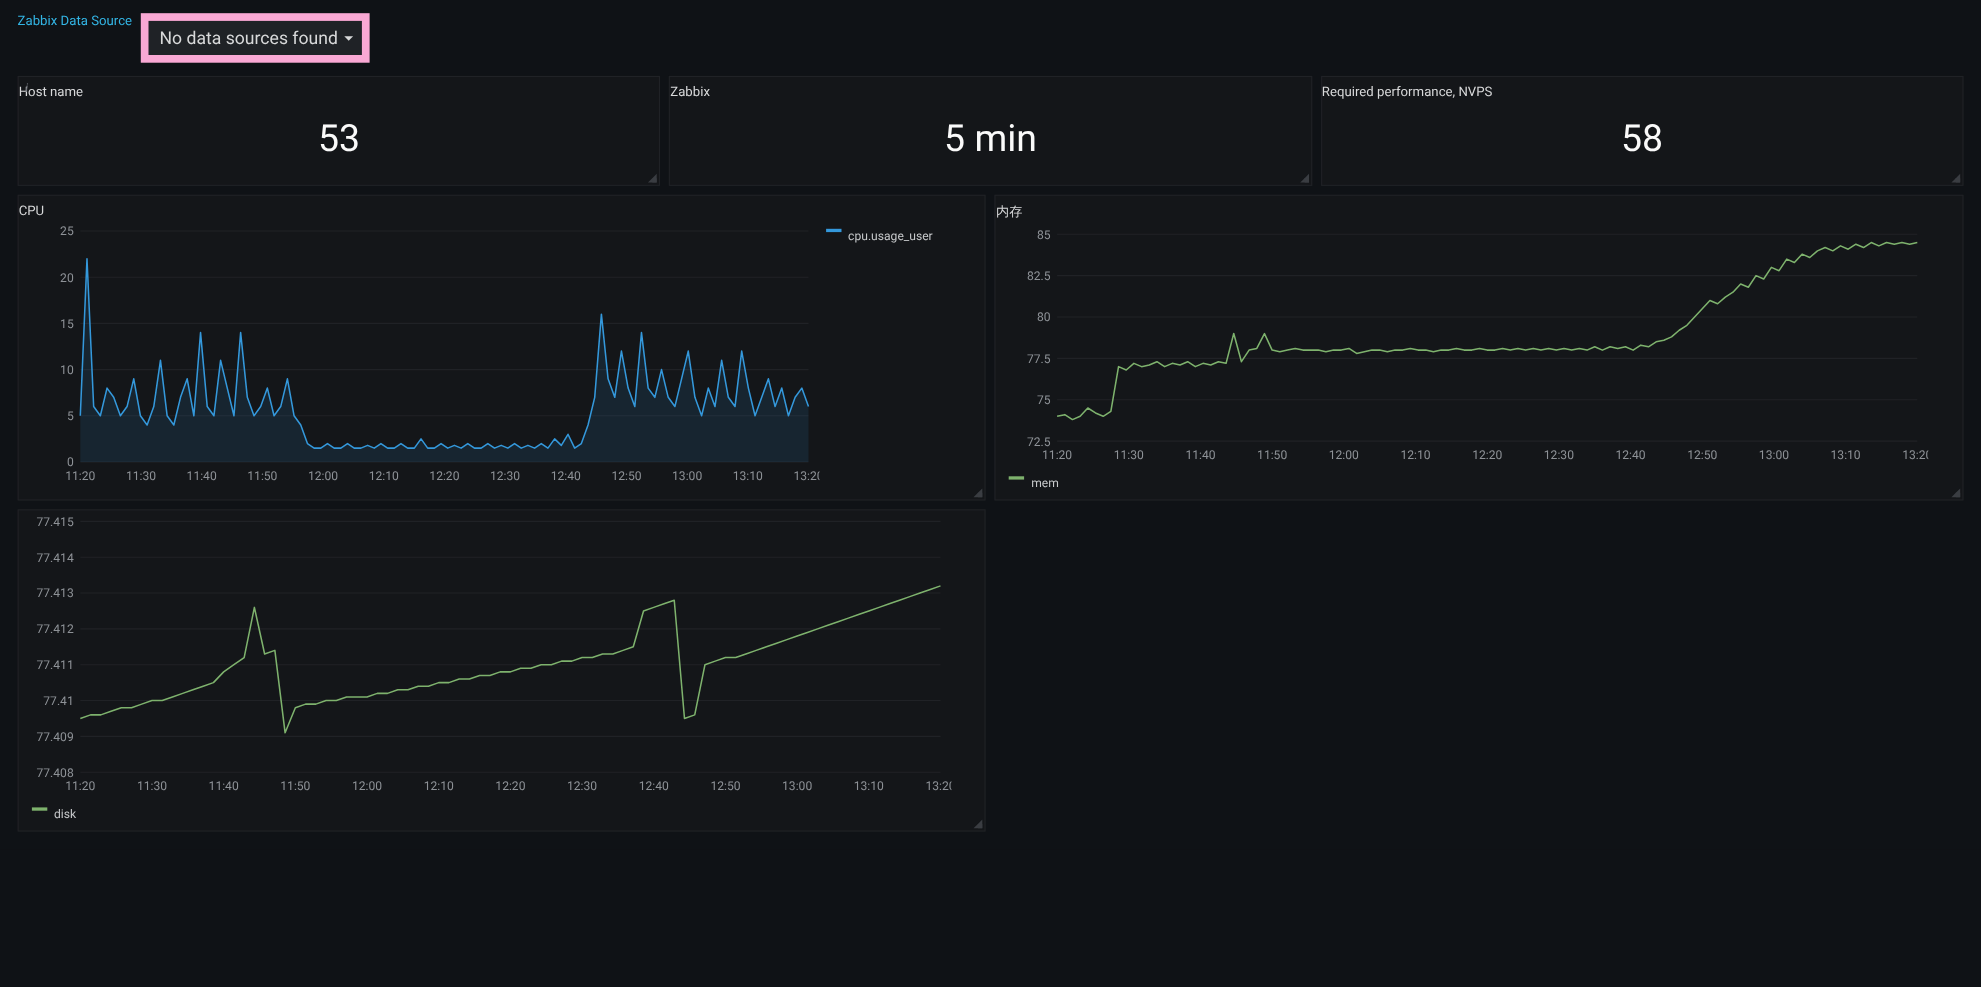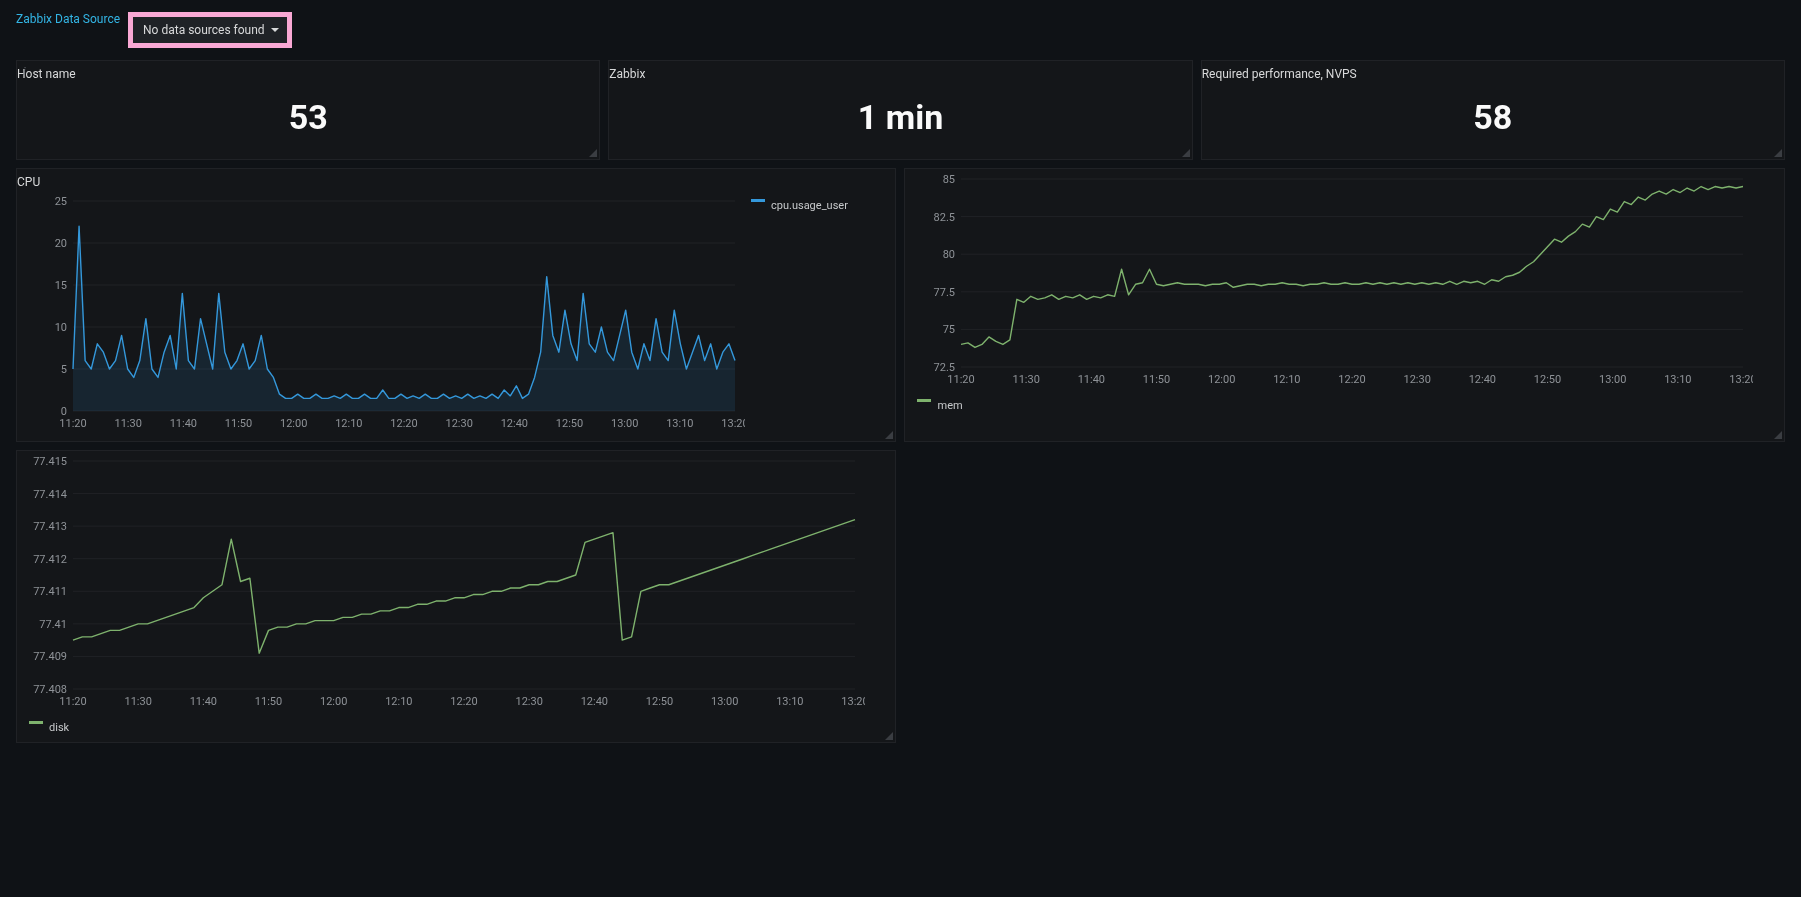--- a/index.html
+++ b/index.html
@@ -1,24 +1,24 @@
 <!DOCTYPE html>
 <html><head>
 <meta charset="utf-8">
 <style>
   html,body{margin:0;padding:0;background:#0f1216;color:#d8d9da;font-family:Roboto,Helvetica,Arial,sans-serif;font-size:12px}
   *{box-sizing:border-box}
   .toolbar{display:flex;align-items:flex-start;padding:12px 16px;gap:8px}
   .tb-label{color:#33b5e5;font-size:12px}
-  .tb-select{background:#1f2226;border:5px solid #f9a8d4;color:#d8d9da;padding:6px 22px 6px 10px;font-size:12px;position:relative;cursor:pointer}
+  .tb-select{background:#1f2226;border:7px solid #f9a8d4;color:#d8d9da;padding:6px 22px 6px 10px;font-size:16px;position:relative;cursor:pointer}
   .tb-select::after{content:"";position:absolute;right:8px;top:50%;margin-top:-2px;border:4px solid transparent;border-top-color:#d8d9da}
   .grid{display:grid;grid-template-columns:repeat(6,1fr);gap:8px;padding:0 16px 16px 16px}
   .panel{background:#141619;border:1px solid #202226;position:relative}
   .panel-title{text-align:left;color:#d8d9da;font-size:12px;padding:6px 0 2px 0}
-  .stat{font-size:34px;font-weight:700;text-align:center;color:#fafafa;padding:14px 0 22px 0}
+  .stat{font-size:34px;font-weight:400;text-align:center;color:#fafafa;padding:14px 0 22px 0}
   .info-icon{position:absolute;top:4px;left:6px;color:#6e7279;font-size:11px;font-style:italic}
   .resize{position:absolute;right:2px;bottom:2px;width:8px;height:8px;cursor:nwse-resize}
   .resize::before{content:"";position:absolute;right:0;bottom:0;border:4px solid transparent;border-right-color:#3a3d42;border-bottom-color:#3a3d42}
   .p-stat{grid-column:span 2}
   .p-half{grid-column:span 3}
   .chart-wrap{display:flex;padding:4px 8px 8px 8px}
   .chart-svg{display:block}
   .legend-right{display:flex;flex-direction:column;padding:4px 6px;font-size:11px;color:#c7c9cb}
   .legend-below{display:flex;gap:12px;padding:2px 12px 8px 12px;font-size:11px;color:#c7c9cb}
   .legend-item{display:flex;align-items:flex-start;gap:6px}
@@ -39,21 +39,21 @@
 
   <div class="panel p-stat">
     <span class="info-icon">i</span>
     <div class="panel-title">Host name</div>
     <div class="stat">53</div>
     <span class="resize"></span>
   </div>
 
   <div class="panel p-stat">
     <div class="panel-title">Zabbix</div>
-    <div class="stat">1 min</div>
+    <div class="stat">5 min</div>
     <span class="resize"></span>
   </div>
 
   <div class="panel p-stat">
     <div class="panel-title">Required performance, NVPS</div>
     <div class="stat">58</div>
     <span class="resize"></span>
   </div>
 
   <div class="panel p-half">
@@ -92,20 +92,21 @@
         <div class="legend-item">
           <span class="legend-swatch" style="background: rgb(52, 152, 219);"></span>
           <span>cpu.usage_user</span>
         </div>
       </div>
     </div>
     <span class="resize"></span>
   </div>
 
   <div class="panel p-half">
+    <div class="panel-title">内存</div>
     <div class="chart-wrap">
       <svg class="chart-svg" width="840" height="216">
           <line x1="48" x2="830" y1="194" y2="194" class="grid-line"></line>
           <text x="42" y="198" text-anchor="end" fill="#8e9297" font-size="11">72.5</text>
           <line x1="48" x2="830" y1="156.4" y2="156.4" class="grid-line"></line>
           <text x="42" y="160.4" text-anchor="end" fill="#8e9297" font-size="11">75</text>
           <line x1="48" x2="830" y1="118.8" y2="118.8" class="grid-line"></line>
           <text x="42" y="122.8" text-anchor="end" fill="#8e9297" font-size="11">77.5</text>
           <line x1="48" x2="830" y1="81.2" y2="81.2" class="grid-line"></line>
           <text x="42" y="85.2" text-anchor="end" fill="#8e9297" font-size="11">80</text>

